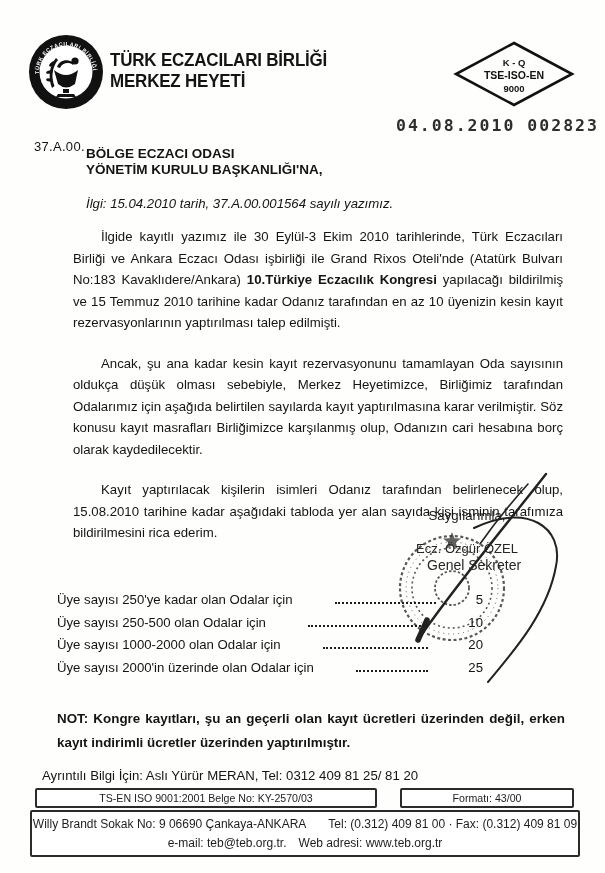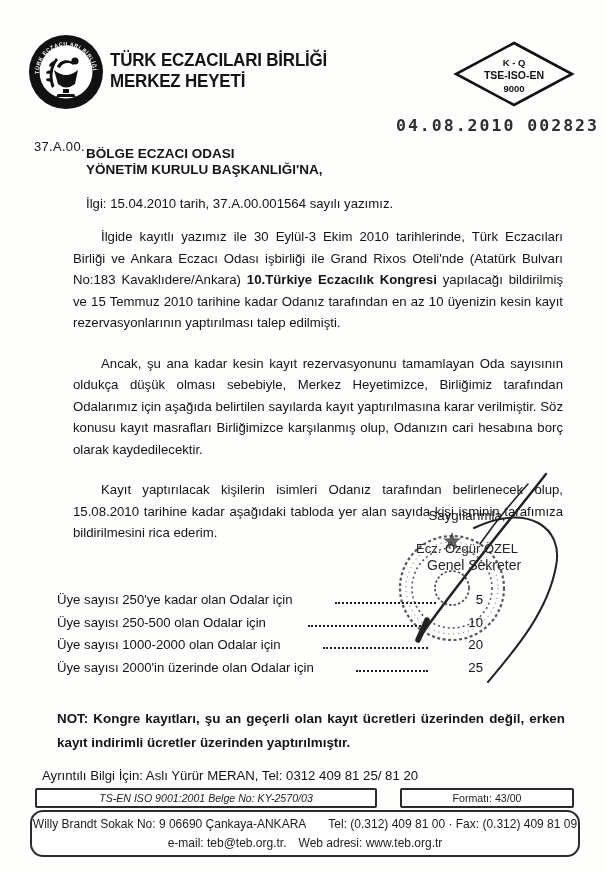--- a/index.html
+++ b/index.html
@@ -17,44 +17,44 @@
   }
   .tse-badge{position:absolute;left:452px;top:40px;width:124px;height:68px;}
   .date-stamp{
     position:absolute;left:396px;top:116px;
     font-family:"DejaVu Sans Mono", monospace;font-weight:bold;font-size:16.5px;
     color:#2e2e2e;letter-spacing:2px;white-space:nowrap;
   }
   .date-stamp .gap{display:inline-block;width:12px;}
   
   .recipient{position:absolute;left:86px;top:146px;font-weight:bold;font-size:13.5px;line-height:16px;white-space:pre;}
-  .ilgi{position:absolute;left:86px;top:196px;font-size:13.2px;}
+  .ilgi{position:absolute;left:86px;top:196px;font-size:13.2px;font-style:italic;}
   
   .body-text{position:absolute;left:57px;top:226px;width:506px;font-size:13.2px;}
   .body-text p{margin:0 0 19px 16px;text-align:justify;text-indent:28px;line-height:21.5px;}
   .body-text p:last-child{margin-bottom:0;}
   
   .closing{position:absolute;left:412px;top:508px;width:110px;text-align:center;font-size:13.2px;}
   .sig-art{position:absolute;left:378px;top:466px;width:205px;height:235px;pointer-events:none;}
   .sig-name{position:absolute;left:416px;top:541px;font-size:13px;color:#262626;white-space:nowrap;}
   .sig-title{position:absolute;left:427px;top:557px;font-size:14px;color:#262626;white-space:nowrap;}
   
   .quota{position:absolute;left:57px;top:592px;width:426px;font-size:13.2px;}
   .quota .row{display:flex;align-items:baseline;height:22.6px;gap:39px;}
   .quota .leader{flex:1;border-bottom:2px dotted #1c1c1c;margin:0 1px 4px 3px;}
   .quota .val{flex:none;}
   
   .note{position:absolute;left:57px;top:707px;width:508px;font-weight:bold;font-size:13.4px;line-height:24px;text-align:justify;}
   .contact{position:absolute;left:42px;top:768px;font-size:13.2px;}
   
   .fbox{position:absolute;border:2px solid #2b2b2b;border-radius:2px;background:#fff;
         display:flex;align-items:center;justify-content:center;font-size:10.6px;color:#1d1d1d;}
-  .iso-box{left:35px;top:788px;width:338px;height:16px;font-style:italic;}
+  .iso-box{left:35px;top:788px;width:338px;height:16px;}
   .format-box{left:400px;top:788px;width:170px;height:16px;}
-  .address-box{left:30px;top:810px;width:546px;height:43px;flex-direction:column;font-size:12px;line-height:19px;border-radius:13px;}
+  .address-box{left:30px;top:810px;width:546px;height:43px;flex-direction:column;font-size:12px;line-height:19px;}
   .address-box .seg{display:inline-block;}
   .address-box .sp{display:inline-block;width:22px;}
 </style>
 </head>
 <body>
 
 <div class="page">
 
   <svg class="logo" viewBox="0 0 76 76">
     <circle cx="38" cy="38" r="37" fill="#111"></circle>

